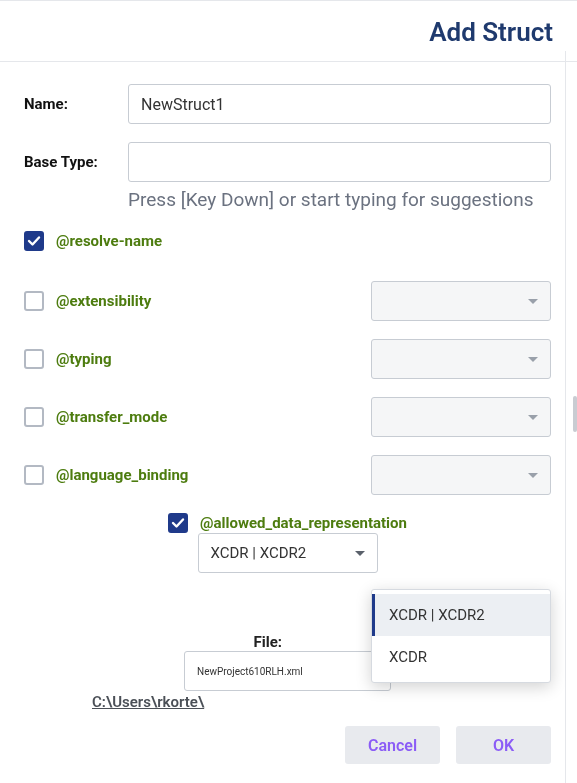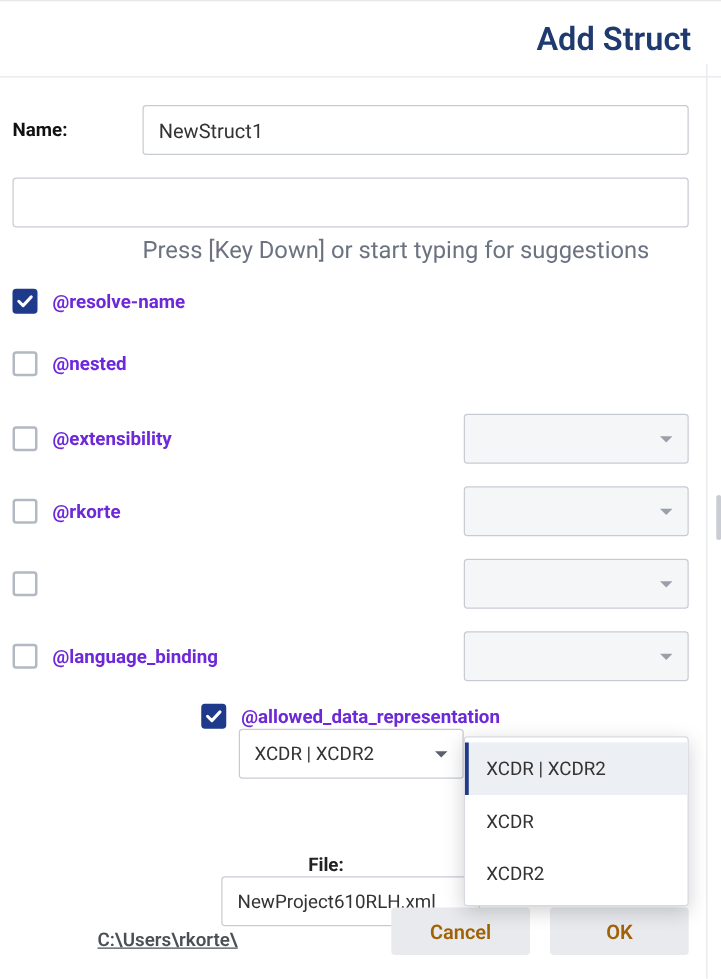--- a/index.html
+++ b/index.html
@@ -18,21 +18,21 @@
     text-align: right;
     padding: 16px 24px 14px 24px;
     border-bottom: 1px solid #e5e7eb;
   }
   .header-title {
     color: #1f3a6e;
     font-size: 26px;
     font-weight: 600;
   }
   .content {
-    padding: 22px 26px 0 10px;
+    padding: 22px 26px 0 24px;
     position: relative;
   }
   .form-row {
     display: flex;
     align-items: center;
     margin-bottom: 6px;
   }
   .form-label {
     width: 104px;
     font-weight: 700;
@@ -84,21 +84,21 @@
   }
   .checkbox.checked {
     background: #1f3a8a;
     border-color: #1f3a8a;
   }
   .checkbox.checked svg { display: block; }
   .checkbox svg { display: none; }
   .option-label {
     font-weight: 700;
     font-size: 15px;
-    color: #6d28d9;
+    color: #4d7c0f;
   }
   .select-wrap {
     width: 180px;
     height: 40px;
     border: 1px solid #c7ccd3;
     border-radius: 3px;
     background: #f5f6f7;
     display: flex;
     align-items: center;
     justify-content: space-between;
@@ -157,46 +157,46 @@
     width: 68px;
     font-weight: 700;
     font-size: 15px;
   }
   .file-input {
     width: 207px;
     height: 40px;
     border: 1px solid #c7ccd3;
     border-radius: 3px;
     padding: 8px 12px;
-    font-size: 15px;
+    font-size: 10px;
     color: #333;
     font-family: inherit;
     outline: none;
   }
   .file-path {
     margin-left: 68px;
     font-size: 15px;
     color: #4b5057;
     font-weight: 600;
     text-decoration: underline;
   }
 
   .actions {
     position: absolute;
     right: 26px;
     top: 725px;
     display: flex;
     gap: 16px;
   }
   .btn {
-    width: 111px;
+    width: 95px;
     height: 38px;
     border: none;
     background: #e8eaee;
-    color: #a16207;
+    color: #8b5cf6;
     font-size: 16px;
     font-weight: 600;
     border-radius: 3px;
     cursor: pointer;
     font-family: inherit;
   }
 
   .scroll-indicator {
     position: absolute;
     right: 0;
@@ -226,75 +226,69 @@
 <div class="scroll-indicator"></div>
 
 <div class="content">
 
   <div class="form-row" style="margin-bottom:18px;">
     <div class="form-label">Name:</div>
     <input class="text-input" type="text" value="NewStruct1" style="">
   </div>
 
   <div class="form-row">
+    <div class="form-label">Base Type:</div>
     <input class="text-input" type="text" value="" style="">
   </div>
   <div class="hint">Press [Key Down] or start typing for suggestions</div>
 
   <div class="option-row">
     <div class="option-left">
       <div class="checkbox checked">
         <svg width="14" height="14" viewBox="0 0 14 14">
             <path d="M2 7 L5.5 10.5 L12 3.5" stroke="#fff" stroke-width="2.4" fill="none" stroke-linecap="round" stroke-linejoin="round"></path>
           </svg>
       </div>
       <span class="option-label">@resolve-name</span>
     </div>
   </div>
 
-  <div class="option-row">
+
+  <div class="option-row" style="margin-bottom:18px;">
     <div class="option-left">
       <div class="checkbox">
         
       </div>
-      <span class="option-label">@nested</span>
+      <span class="option-label">@extensibility</span>
+    </div>
+    <div class="select-wrap">
+      <span class="select-value"></span>
+      <span class="caret"></span>
     </div>
   </div>
 
   <div class="option-row" style="margin-bottom:18px;">
     <div class="option-left">
       <div class="checkbox">
         
       </div>
-      <span class="option-label">@extensibility</span>
+      <span class="option-label">@typing</span>
     </div>
     <div class="select-wrap">
       <span class="select-value"></span>
       <span class="caret"></span>
     </div>
   </div>
 
   <div class="option-row" style="margin-bottom:18px;">
     <div class="option-left">
       <div class="checkbox">
         
       </div>
-      <span class="option-label">@rkorte</span>
-    </div>
-    <div class="select-wrap">
-      <span class="select-value"></span>
-      <span class="caret"></span>
-    </div>
-  </div>
-
-  <div class="option-row" style="margin-bottom:18px;">
-    <div class="option-left">
-      <div class="checkbox">
-        
-      </div>
+      <span class="option-label">@transfer_mode</span>
     </div>
     <div class="select-wrap">
       <span class="select-value"></span>
       <span class="caret"></span>
     </div>
   </div>
 
   <div class="option-row" style="margin-bottom:18px;align-items:center;">
     <div class="option-left">
       <div class="checkbox">
@@ -327,19 +321,18 @@
     <div class="file-label">File:</div>
     <input class="file-input" type="text" value="NewProject610RLH.xml" style="">
   </div>
   <div class="file-path">C:\Users\rkorte\</div>
 
 </div>
 
 <div class="dropdown">
   <div class="dropdown-item highlight">XCDR | XCDR2</div>
   <div class="dropdown-item">XCDR</div>
-  <div class="dropdown-item">XCDR2</div>
 </div>
 
 <div class="actions">
   <button class="btn">Cancel</button>
   <button class="btn">OK</button>
 </div>
 
 </body></html>

